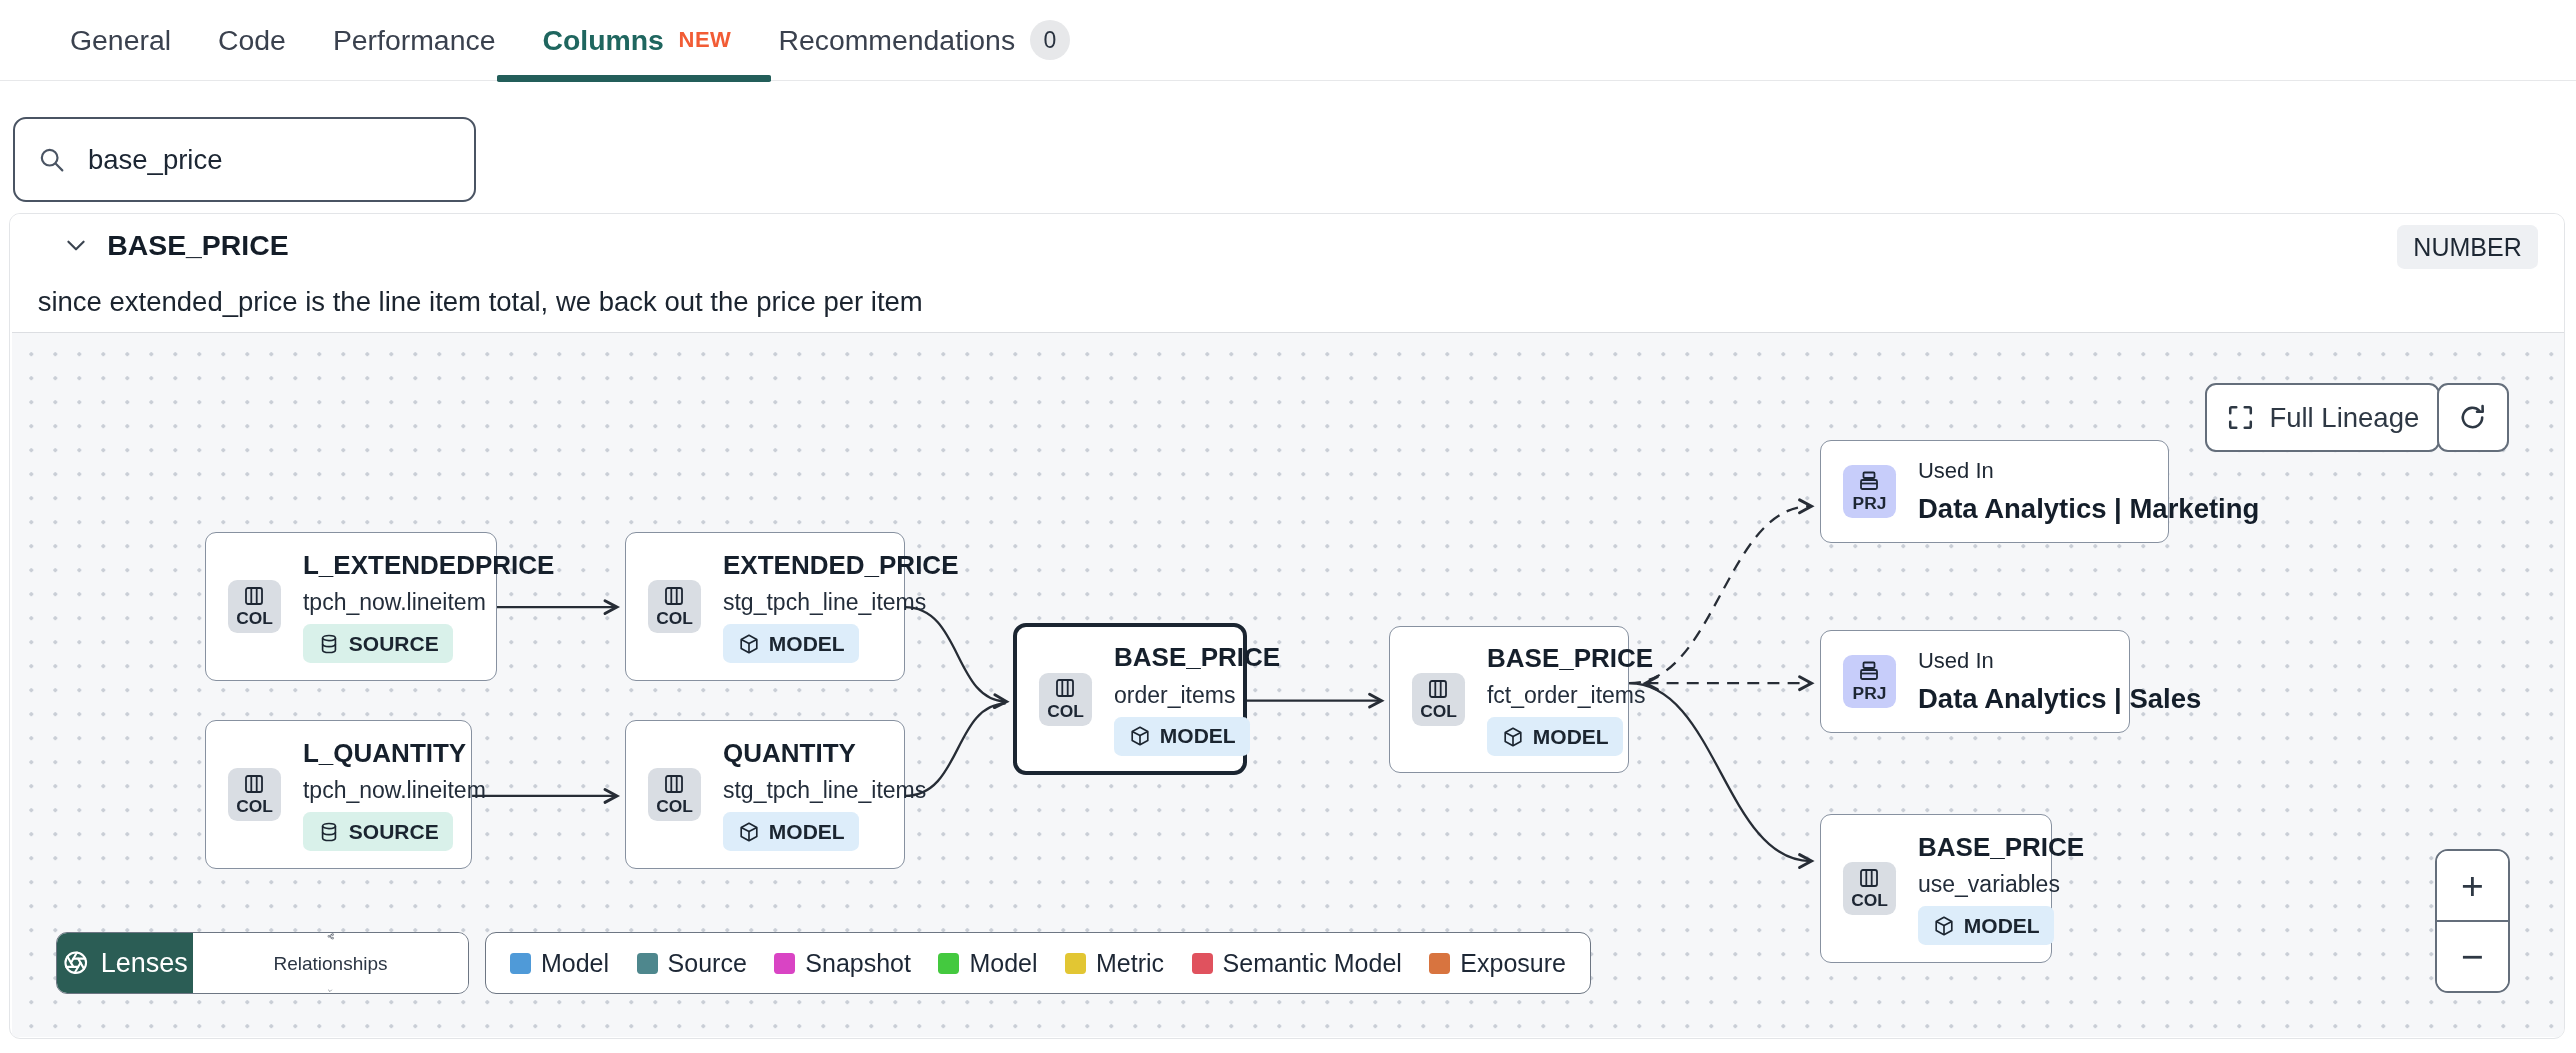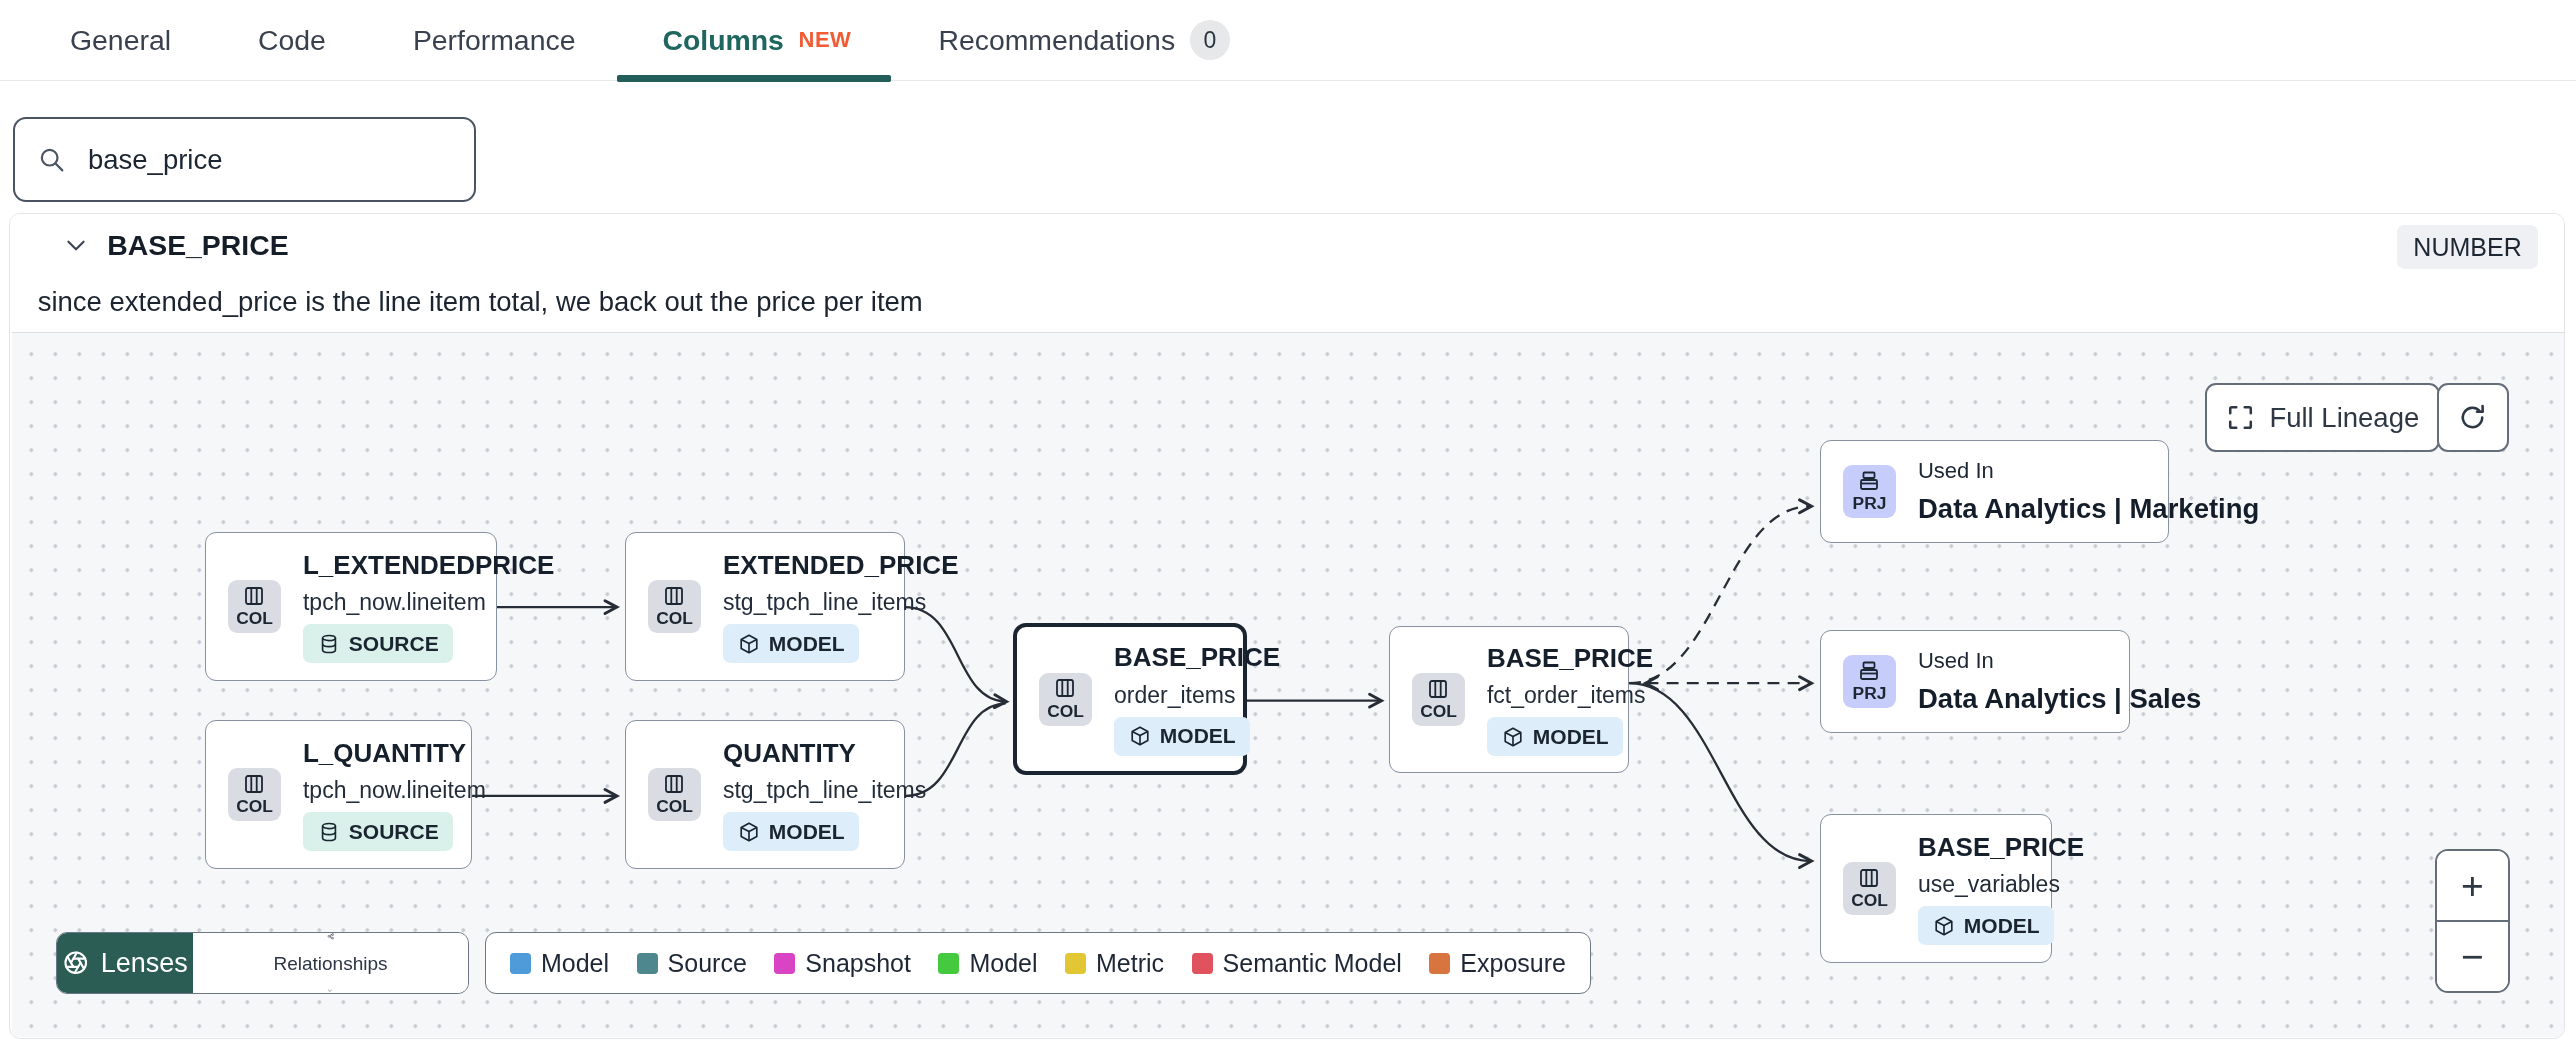--- a/index.html
+++ b/index.html
@@ -2,21 +2,21 @@
 <html style="font-size:14.7px"><head>
 <meta charset="utf-8">
 <style>
   * { margin:0; padding:0; box-sizing:border-box; }
   html,body { background:#ffffff; font-family:"Liberation Sans", sans-serif; }
   .page { position:relative; width:2576px; height:1053px; background:#fff; overflow:hidden; }
 
   
   .tabbar { position:absolute; left:0; top:0; width:2576px; height:81px;
             border-bottom:1.8px solid #e7e8ea; display:flex; align-items:stretch;
-            padding-left:70px; gap:87px; background:#fff; }
+            padding-left:70px; gap:47px; background:#fff; }
   .tab { position:relative; display:flex; align-items:center; gap:14.7px;
          font-size:28.4px; font-weight:500; color:#3a414e; cursor:pointer; }
   .tab.active { color:#1f665f; font-weight:700; }
   .tab.active::after { content:""; position:absolute; left:-45px; right:-40px; bottom:-1.8px;
          height:6.4px; background:#235e5a; border-radius:1.8px; }
   .tab-new { font-size:22px; font-weight:700; color:#f25c35; letter-spacing:0.5px; }
   .tab-count { width:40px; height:40px; border-radius:50%; background:#e7e8ea;
          display:flex; align-items:center; justify-content:center;
          font-size:23px; color:#2a3340; font-weight:500; }
 

